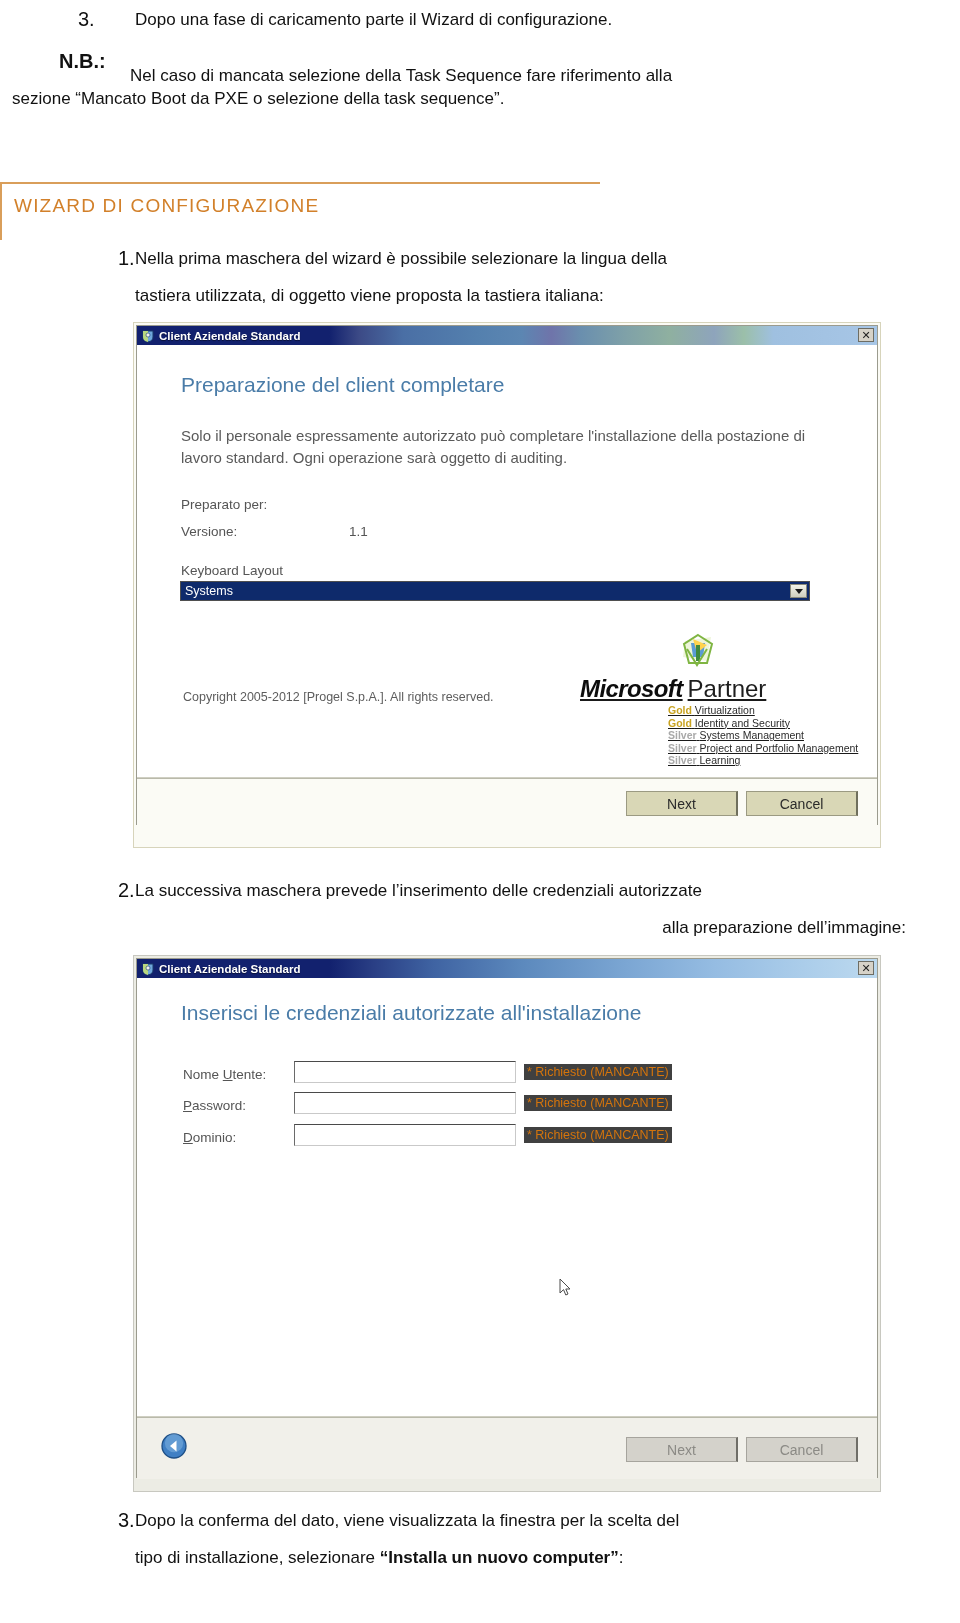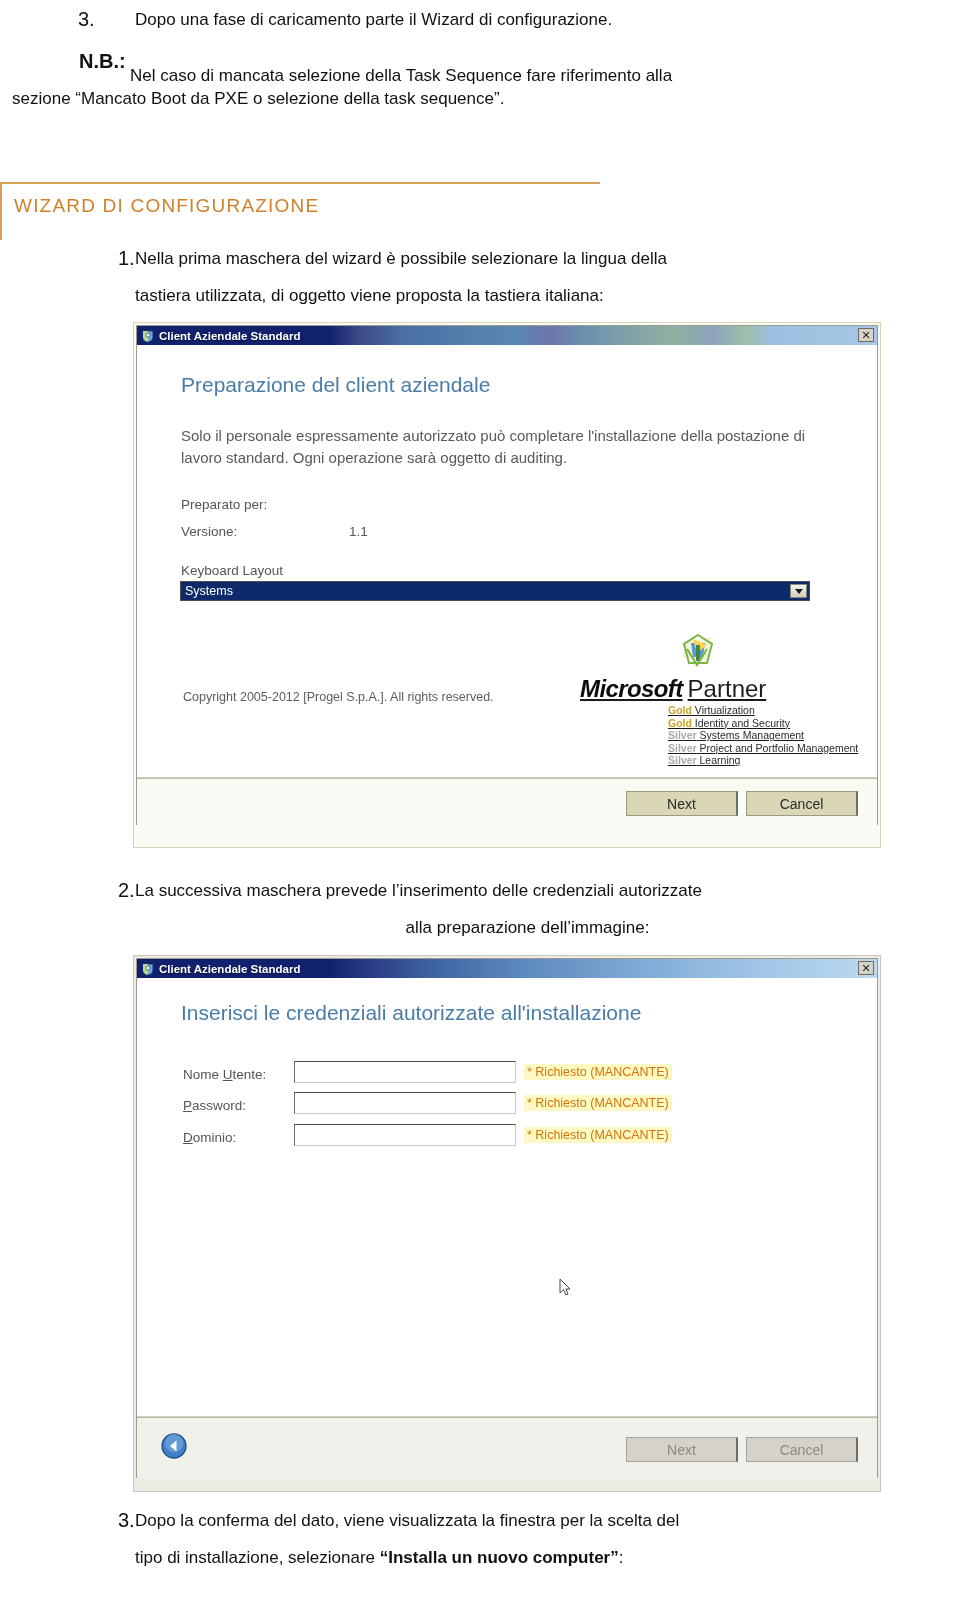--- a/index.html
+++ b/index.html
@@ -180,21 +180,21 @@
   .textbox {
     position: absolute;
     background: #ffffff;
     border: 1px solid #c9c9c9;
     border-top: 1px solid #4a4a4a;
     border-left: 1px solid #6a6a6a;
     box-sizing: border-box;
   }
   .req {
     position: absolute;
-    background: #fef9c3;
+    background: #404040;
     color: #d4740c;
     font-size: 12.5px;
     padding: 1px 3px;
     white-space: nowrap;
   }
 
   .dlg-footer {
     position: absolute;
     left: 0; right: 0;
     background: #fbfbf5;
@@ -275,21 +275,21 @@
     width: 14px;
     height: 20px;
   }
 </style>
 </head>
 <body>
 
 <div class="num" style="left:78px; top:4px;">3.</div>
 <div class="doc-para" style="left:135px; top:4px; width:700px; text-align:left;">Dopo una fase di caricamento parte il Wizard di configurazione.</div>
 
-<div class="num bold" style="left:79px; top:46px;">N.B.:</div>
+<div class="num bold" style="left:59px; top:46px;">N.B.:</div>
 <div class="doc-para" style="left:130px; top:60px; width:790px; text-align:justify;">Nel caso di mancata selezione della Task Sequence fare riferimento alla</div>
 <div class="doc-para" style="left:12px; top:83px; width:908px; text-align:left;">sezione “Mancato Boot da PXE o selezione della task sequence”.</div>
 
 <div class="heading-wrap"></div>
 <div class="heading-text">WIZARD DI CONFIGURAZIONE</div>
 
 <div class="num" style="left:118px; top:243px;">1.</div>
 <div class="doc-para" style="left:135px; top:243px; width:785px;">Nella  prima  maschera  del  wizard  è  possibile  selezionare  la  lingua  della</div>
 <div class="doc-para" style="left:135px; top:280px; width:785px; text-align:left;">tastiera utilizzata, di oggetto viene proposta la tastiera italiana:</div>
 
@@ -313,21 +313,21 @@
           <path d="M2 2 H7 V13 Q2 12 2 8 Z" fill="#b9d77f"></path>
           <circle cx="7" cy="6" r="2" fill="#f2f2f2" stroke="#1b3a6b" stroke-width="0.6"></circle>
         </svg>
       </span>
       <span class="tb-title">Client Aziendale Standard</span>
     </div>
     <div class="tb-close">✕</div>
   </div>
 
   <div class="dlg-body" style="top:19px; height:432px; border-bottom:1px solid #cfcfc2;">
-    <div class="dlg-h1" style="left:44px; top:28px;">Preparazione del client aziendale</div>
+    <div class="dlg-h1" style="left:44px; top:28px;">Preparazione del client completare</div>
 
     <div class="dlg-text" style="left:44px; top:80px;">Solo il personale espressamente autorizzato può completare l'installazione della postazione di</div>
     <div class="dlg-text" style="left:44px; top:102px;">lavoro standard. Ogni operazione sarà oggetto di auditing.</div>
 
     <div class="dlg-label" style="left:44px; top:152px;">Preparato per:</div>
     <div class="dlg-label" style="left:212px; top:152px;"></div>
 
     <div class="dlg-label" style="left:44px; top:179px;">Versione:</div>
     <div class="dlg-label" style="left:212px; top:179px;">1.1</div>
 
@@ -384,21 +384,21 @@
   </div>
 
   <div class="dlg-footer" style="top:452px; height:47px;">
     <div class="btn" style="left:489px; top:12px; width:112px;">Next</div>
     <div class="btn" style="left:609px; top:12px; width:112px;">Cancel</div>
   </div>
 </div>
 
 <div class="num" style="left:118px; top:875px;">2.</div>
 <div class="doc-para" style="left:135px; top:875px; width:785px;">La successiva maschera prevede l’inserimento delle credenziali autorizzate</div>
-<div class="doc-para" style="left:135px; top:912px; width:785px; text-align:center;">alla preparazione dell’immagine:</div>
+<div class="doc-para" style="left:121px; top:912px; width:785px; text-align:right;">alla preparazione dell’immagine:</div>
 
 <div class="dlg-outerpad" style="left:133px; top:955px; width:748px; height:537px; border:1px solid #c8c8c0; background:#ecece4;"></div>
 
 <div class="dialog" style="left:136px; top:958px; width:742px; height:520px; border:1px solid #9b9b8e;">
 
   <div class="titlebar">
     <div class="tb-fill" style="background:linear-gradient(90deg,
             #12216e 0%, #12216e 26%,
             #2a3f85 32%, #3f63a2 40%,
             #5c89bd 52%, #7ba6d3 66%,

